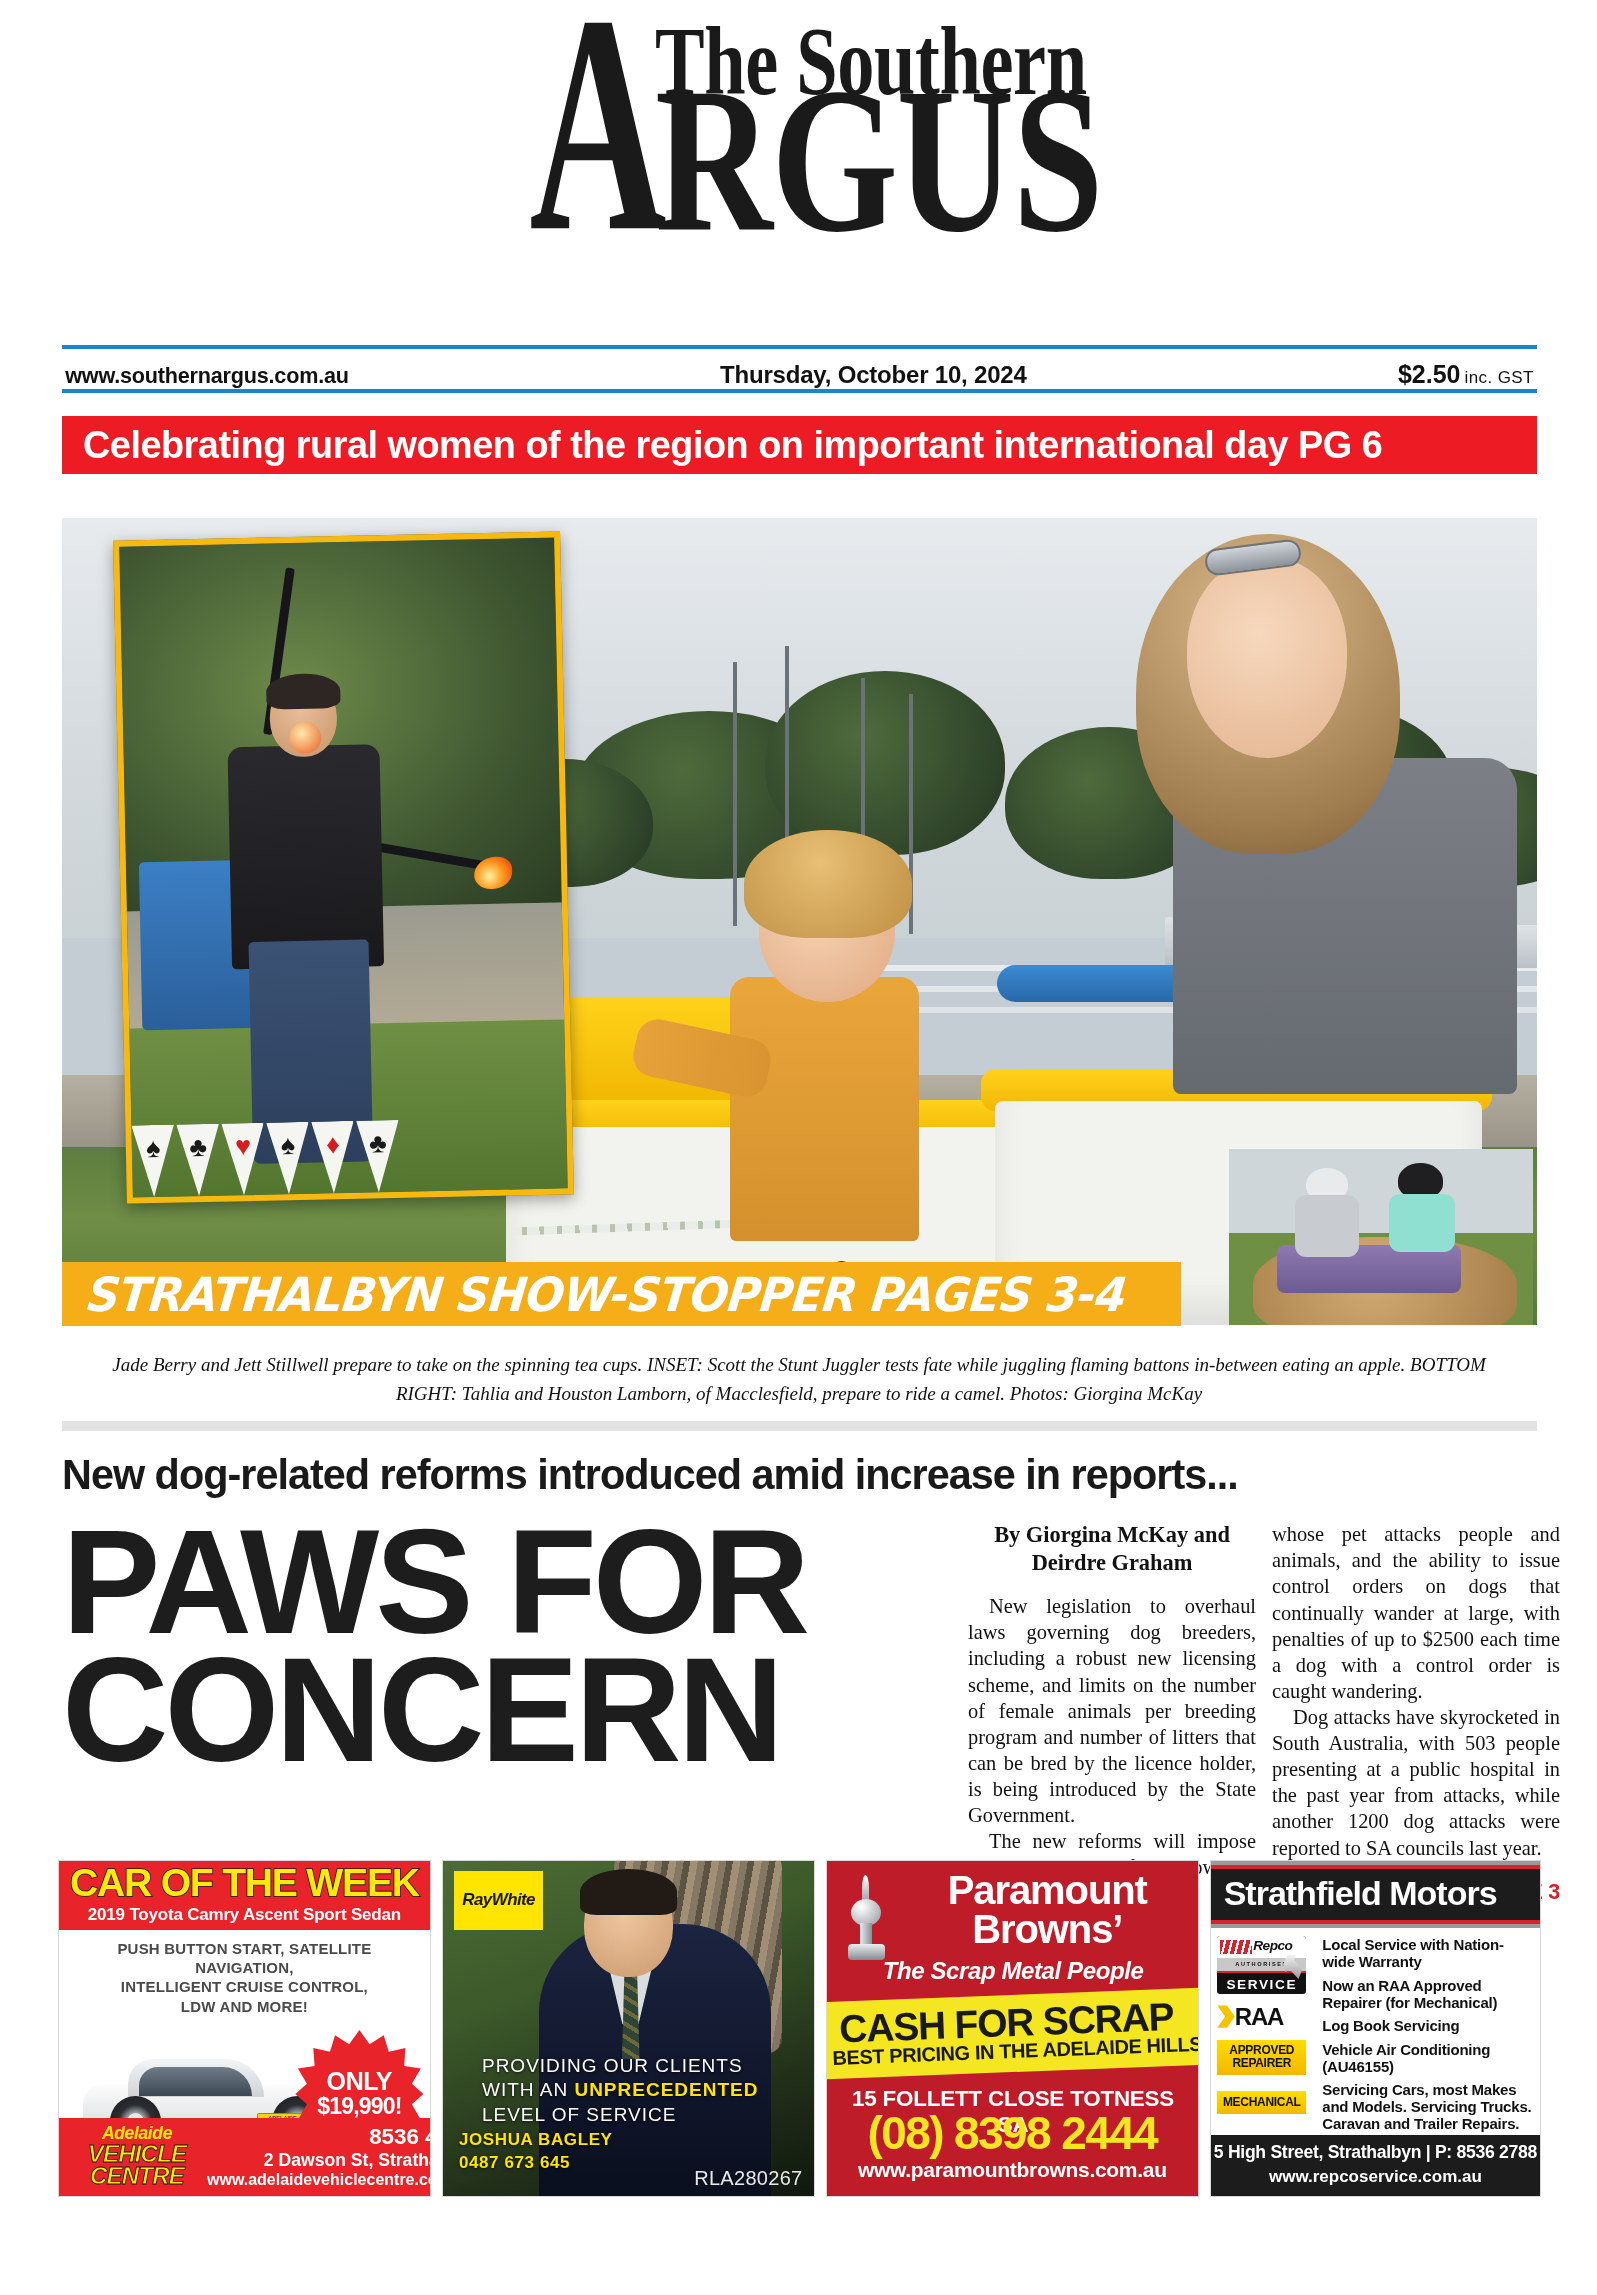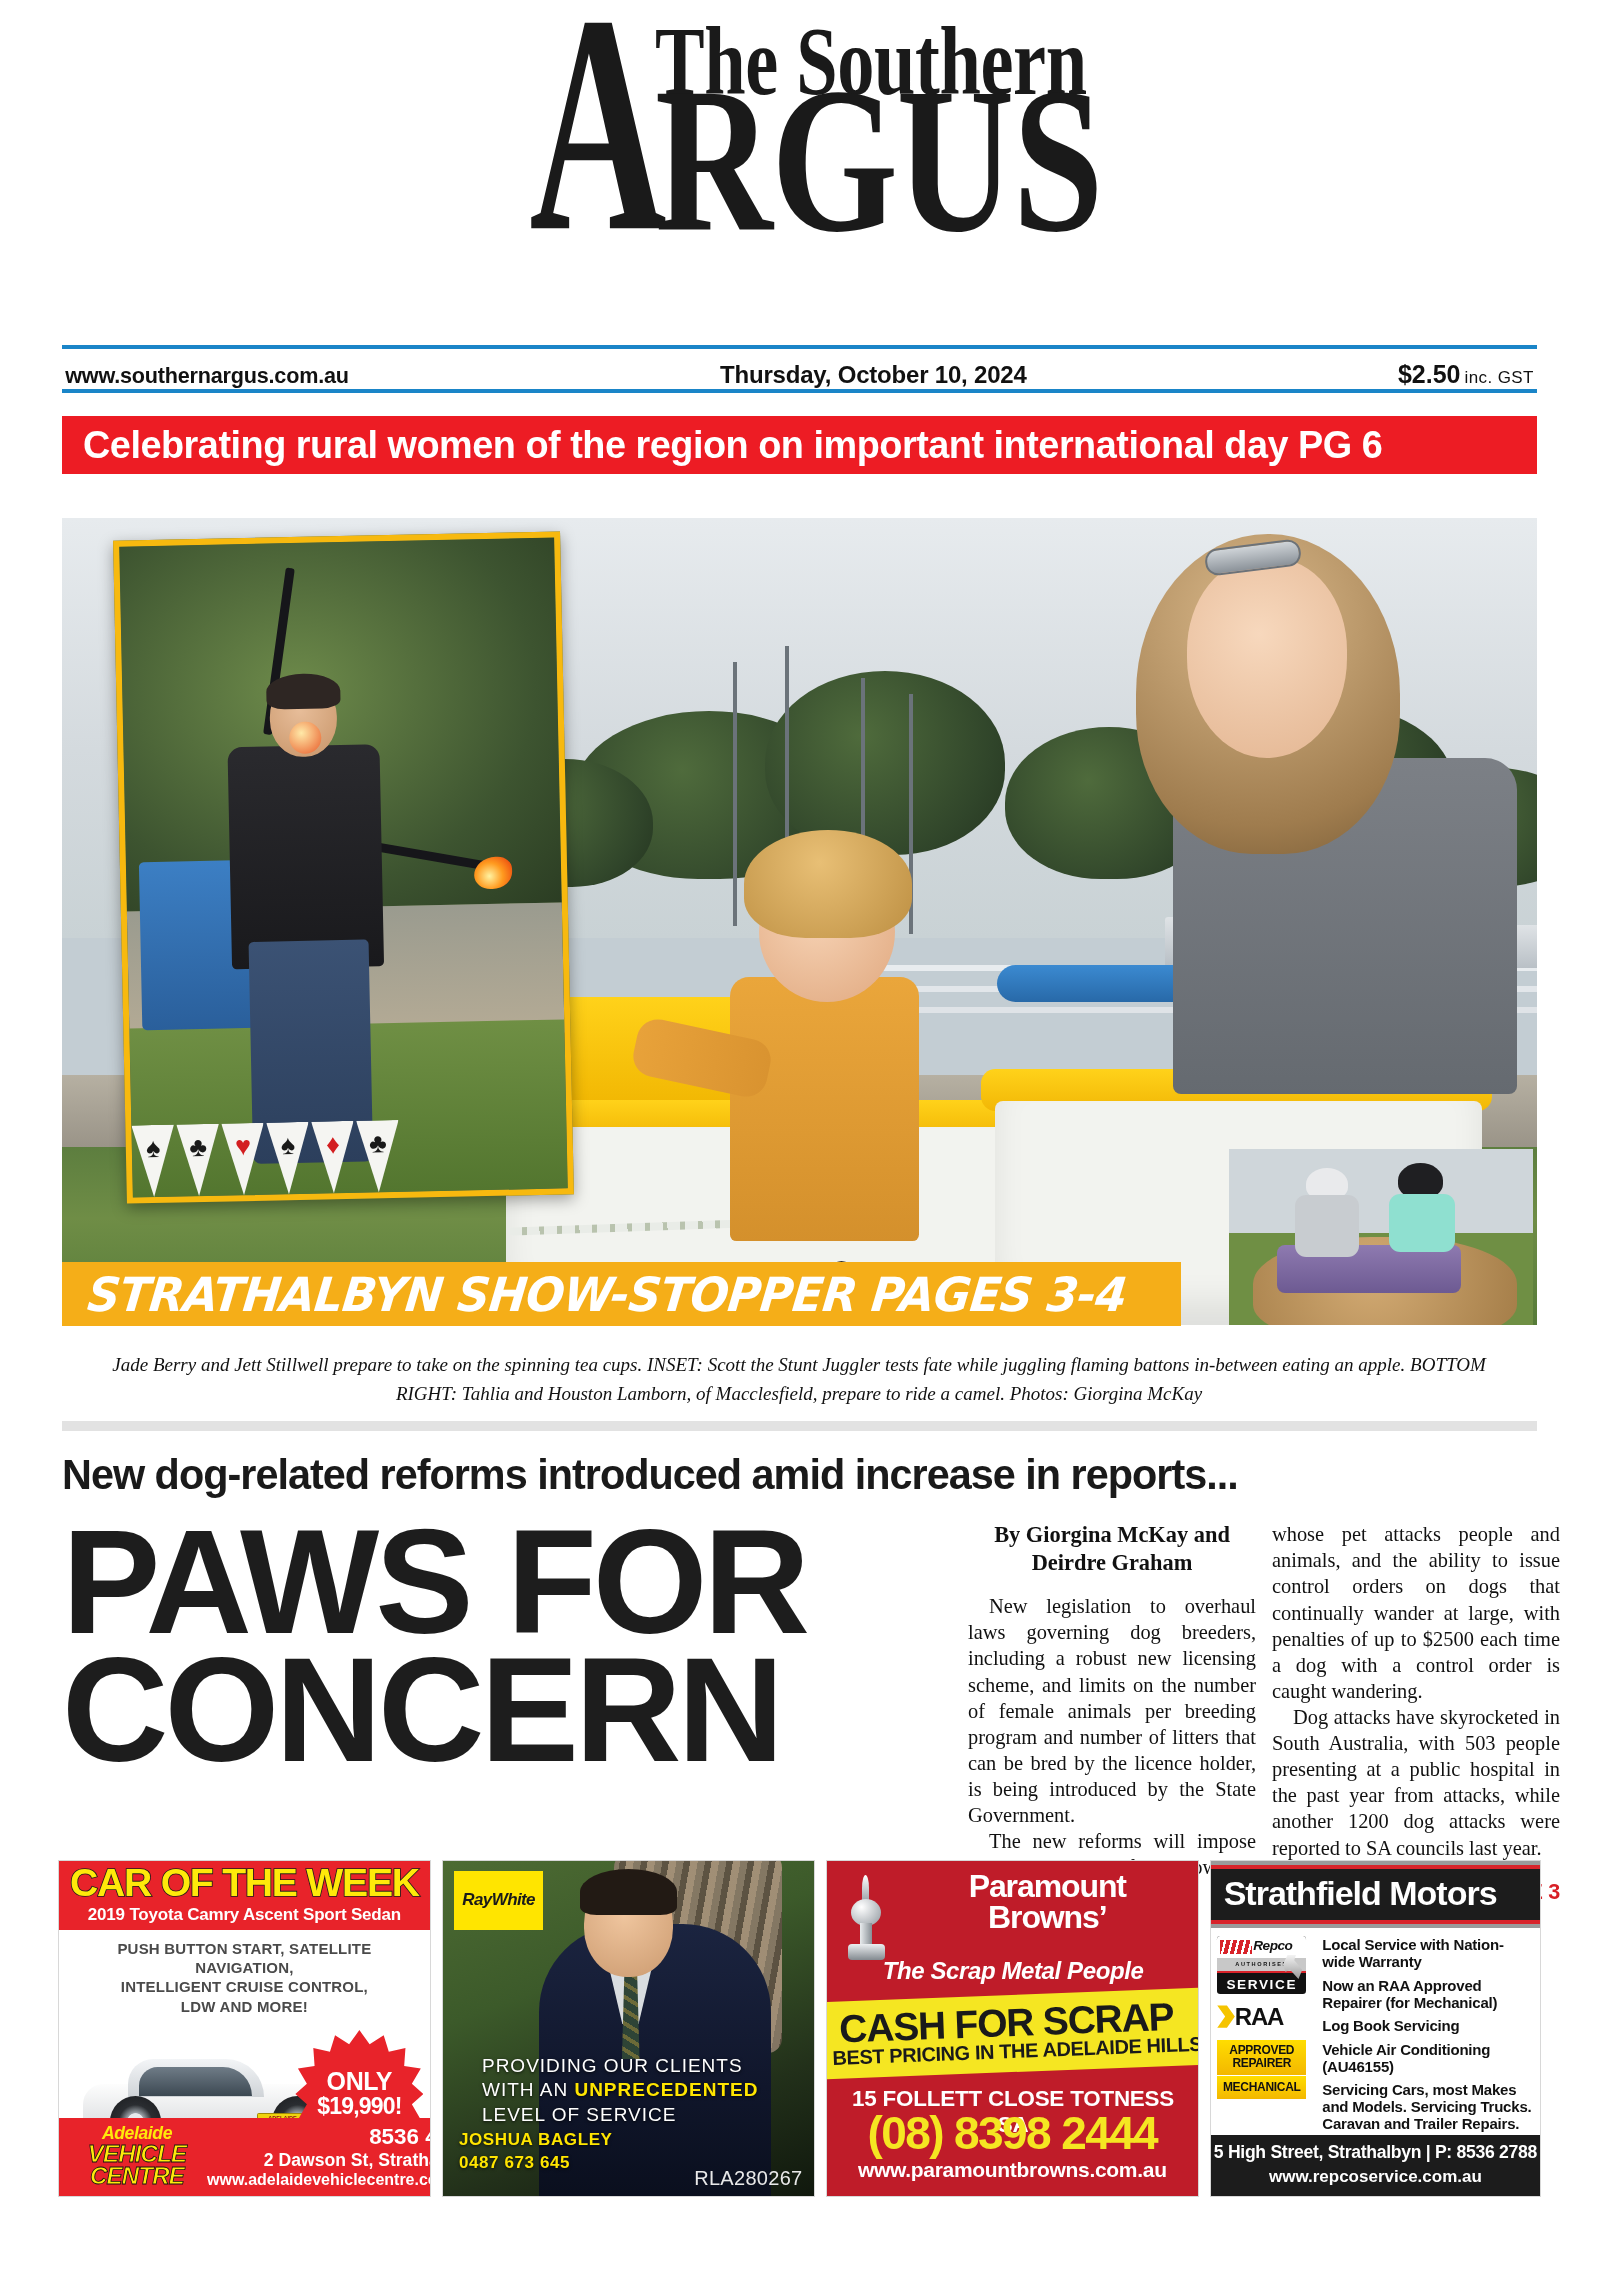--- a/index.html
+++ b/index.html
@@ -466,21 +466,21 @@
   .pb-trading {
     position: absolute; left: 3.2px; top: 3.2px; width: 74px; height: 32px;
     color: #fff; font-size: 8px; font-weight: bold;
   }
   .pb-trading span {
     position: absolute; display: block; transform-origin: 37px 37px;
     white-space: nowrap;
   }
   .pb-name {
     position: absolute; left: 78px; top: 9.6px; right: 8px;
-    color: #fff; font-weight: bold; font-size: 32px; line-height: 0.98;
+    color: #fff; font-weight: bold; font-size: 40px; line-height: 0.98;
     letter-spacing: -1.1px; text-align: center;
   }
   .pb-tag {
     position: absolute; left: 9.6px; right: 8px; top: 96px;
     color: #fff; font-weight: bold; font-style: italic; font-size: 24px;
     text-align: center; letter-spacing: -0.4px;
   }
   .pb-yellow {
     position: absolute; left: -4.8px; right: -4.8px; top: 134px; height: 77px;
     background: #f5e622; transform: rotate(-2.2deg);
@@ -560,21 +560,21 @@
   }
   .raa-chev {
     width: 17.6px; height: 22.4px; background: #f5c400;
     clip-path: polygon(0 0,55% 0,100% 50%,55% 100%,0 100%,45% 50%);
   }
   .raa-text {
     font-weight: bold; font-size: 24px; color: #111; letter-spacing: -1.2px;
   }
   .sm-yellow {
     background: linear-gradient(#ffdd00,#f3b700); padding: 4.8px 3.2px;
-    text-align: center; margin-bottom: 1px;
+    text-align: center; margin-bottom: 16px;
   }
   .sm-yellow-text {
     font-weight: bold; font-size: 12px; color: #111; line-height: 1.08;
     letter-spacing: -0.3px;
   }
   .sm-list { flex: 1; }
   .sm-item {
     font-size: 15px; font-weight: bold; color: #111; line-height: 1.14;
     margin-bottom: 6.4px; letter-spacing: -0.2px;
   }

